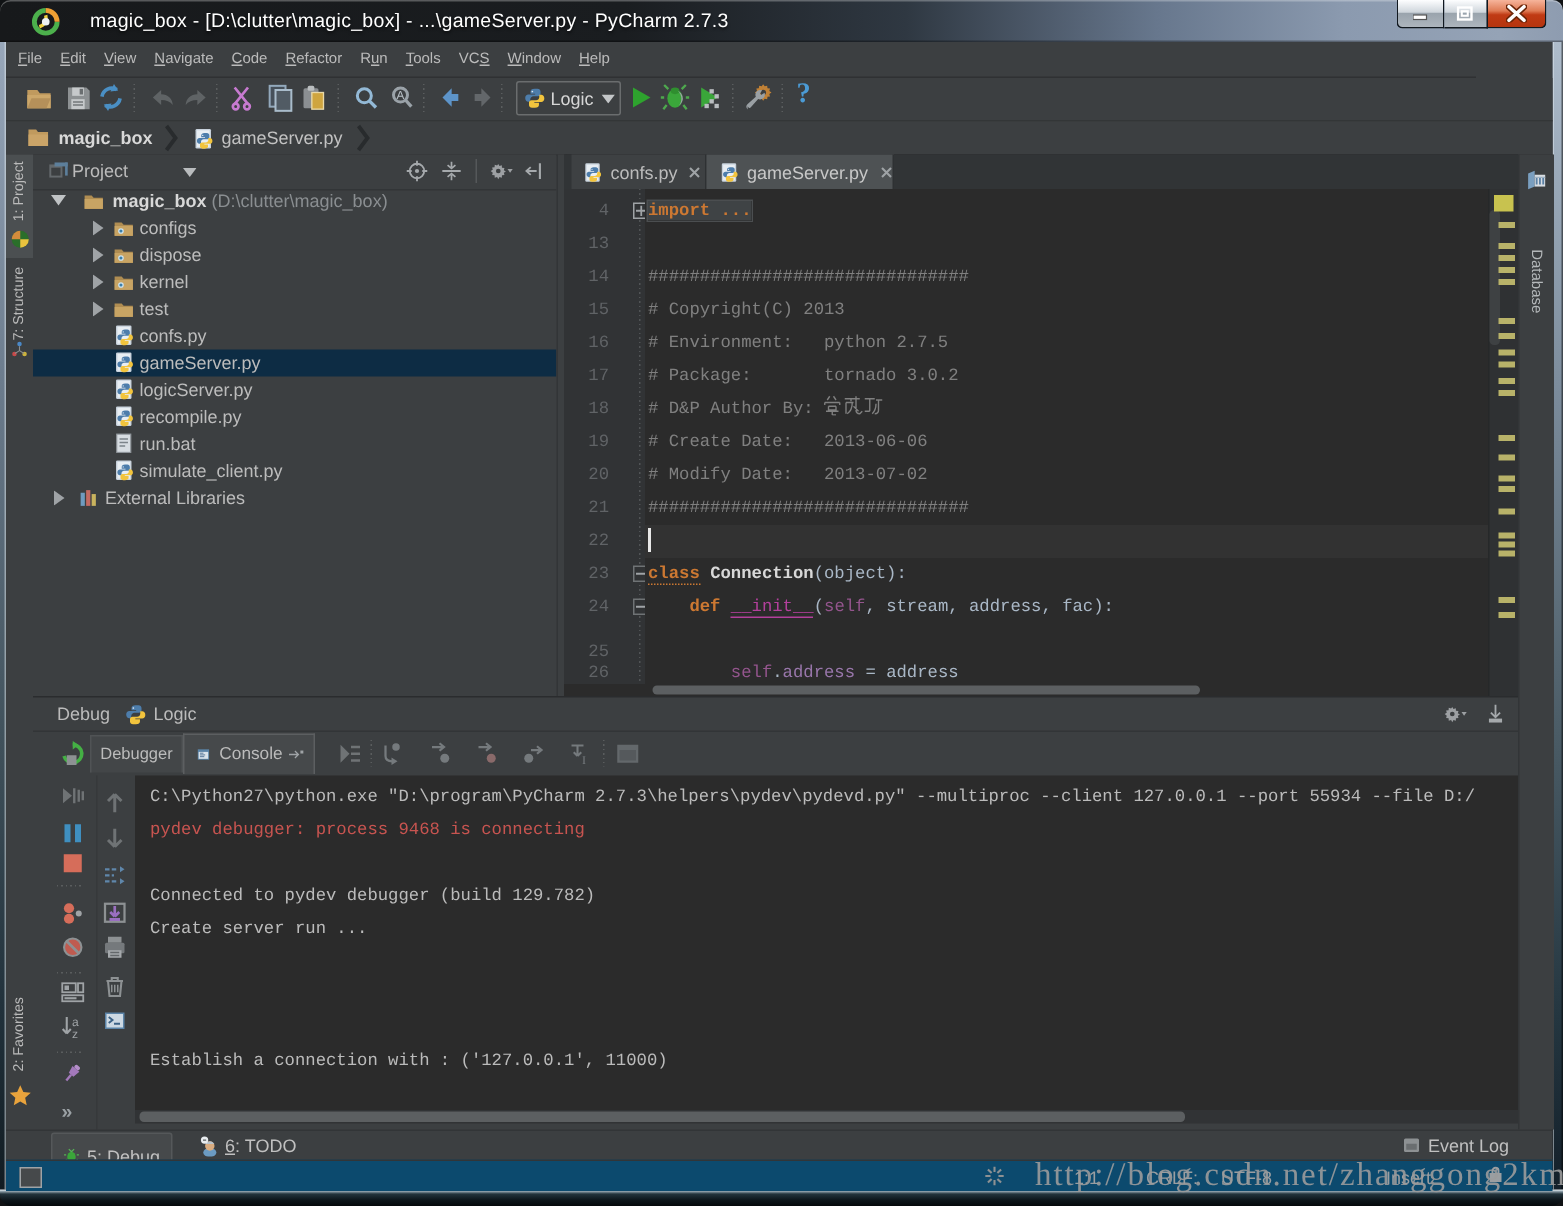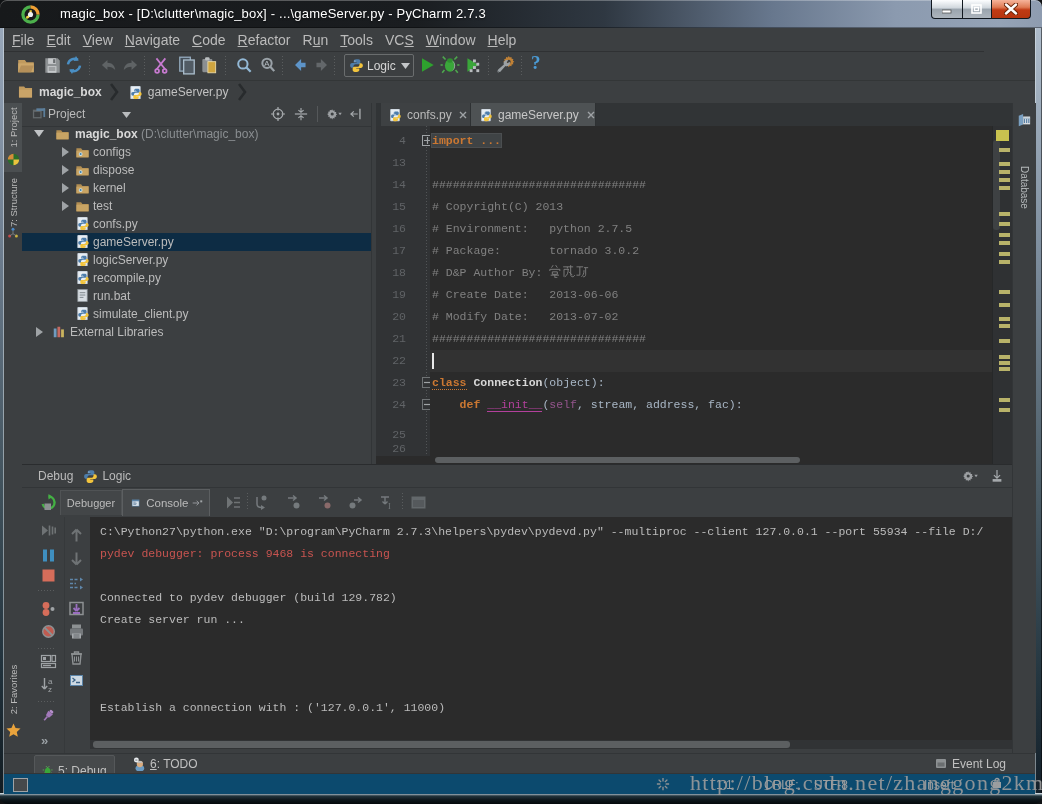--- a/index.html
+++ b/index.html
@@ -24,21 +24,21 @@
   #winbtns{left:931px;top:0;width:100px;height:19px;display:flex;}
   .wbtn{height:19px;border:1px solid #11181f;border-top:none;box-sizing:border-box;
      background:linear-gradient(#fdfeff 0%,#cfd6dc 45%,#9aa4ad 50%,#adb5bd 100%);
      color:#fff;display:flex;align-items:center;justify-content:center;}
   .wbtn.min{width:32px;border-radius:0 0 0 4px;}
   .wbtn.max{width:29px;border-left:none;}
   .wbtn.close{width:39px;border-left:none;border-radius:0 0 4px 0;
      background:linear-gradient(#f6b49b 0%,#df7b55 40%,#c03a14 55%,#b5350f 100%);}
   
   #menubar{left:4px;top:28px;width:980px;height:23px;background:#3c3f41;border-bottom:1px solid #2f3133;
-    display:flex;align-items:center;color:#bbbbbb;font-size:14px;}
+    display:flex;align-items:center;color:#bbbbbb;font-size:10px;}
   #menubar span{padding:0 6px;}
   #menubar u{text-decoration:underline;}
   
   #toolbar{left:4px;top:52px;width:1031px;height:28px;background:#3c3f41;border-bottom:1px solid #333637;}
   .tsep{position:absolute;top:4px;width:1px;height:20px;
      background-image:repeating-linear-gradient(#5a5d5e 0 1px,transparent 1px 3px);}
   .ticon{position:absolute;top:3px;width:20px;height:20px;}
   
   #runcombo{position:absolute;left:340px;top:2px;width:68px;height:21px;border:1px solid #6a6d6e;border-radius:2px;
      display:flex;align-items:center;color:#d6d6d6;font-size:12px;}
@@ -507,20 +507,21 @@
 <path d="M17 3h12M22 3v2M18 6v9M18 6h6M23 6c0 4-1 7-4 9M26 1v11c0 2 1 3 3 3l2-2M24 9l4 4"></path>
 
 <path d="M33 3h8M37 3v10M33 13h4M42 4h5M44 4v8c0 2-1 3-3 3M42 7c0 4-1 6-3 8"></path>
         </svg></div>
       <div class="cl comment" style="top:158px"># Create Date:   2013-06-06</div>
       <div class="cl comment" style="top:180px"># Modify Date:   2013-07-02</div>
       <div class="cl comment" style="top:202px">###############################</div>
       <div class="cl" style="top:224px"><span style="display:inline-block;width:2px;height:16px;background:#e8e8e8;vertical-align:middle;"></span></div>
       <div class="cl" style="top:246px"><span class="kw" style="border-bottom:1px dotted #cc7832">class</span> <b style="color:#d8d8d8">Connection</b>(object):</div>
       <div class="cl" style="top:268px">    <span class="kw">def</span> <span style="color:#b3409c;border-bottom:1px solid #b3409c">__init__</span>(<span class="slf">self</span>, stream, address, fac):</div>
+      <div class="cl" style="top:312px">        <span class="slf">self</span>.<span style="color:#9876aa">address</span> = address</div>
     </div>
     <div id="hscroll">
       <div class="thumb"></div>
     </div>
     <div id="estripe">
       <div style="position:absolute;left:0px;top:14px;width:7px;height:90px;background:#3e4143;border-radius:3px;"></div>
       <div class="emark" style="top:4px;left:3px;width:13px;height:11px;background:#c8c24f"></div>
       <div class="emark" style="top:22px"></div>
       <div class="emark" style="top:36px"></div>
       <div class="emark" style="top:44px"></div>

